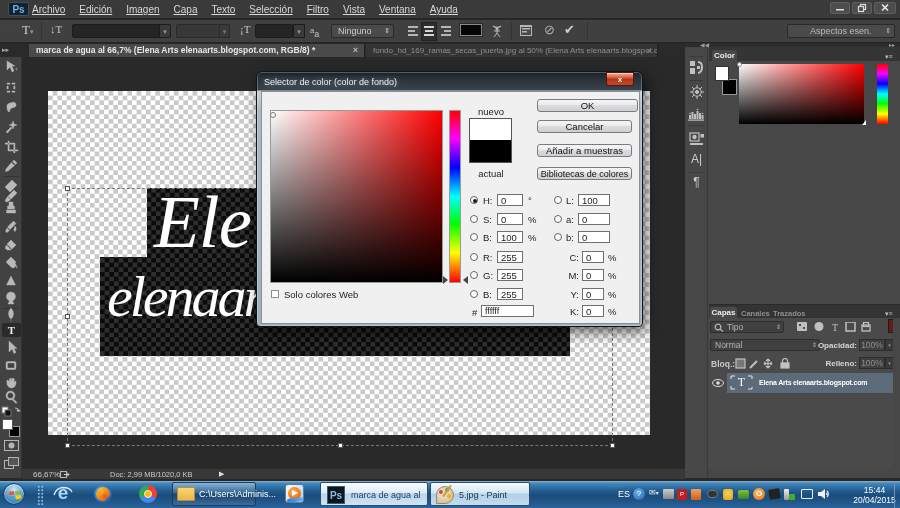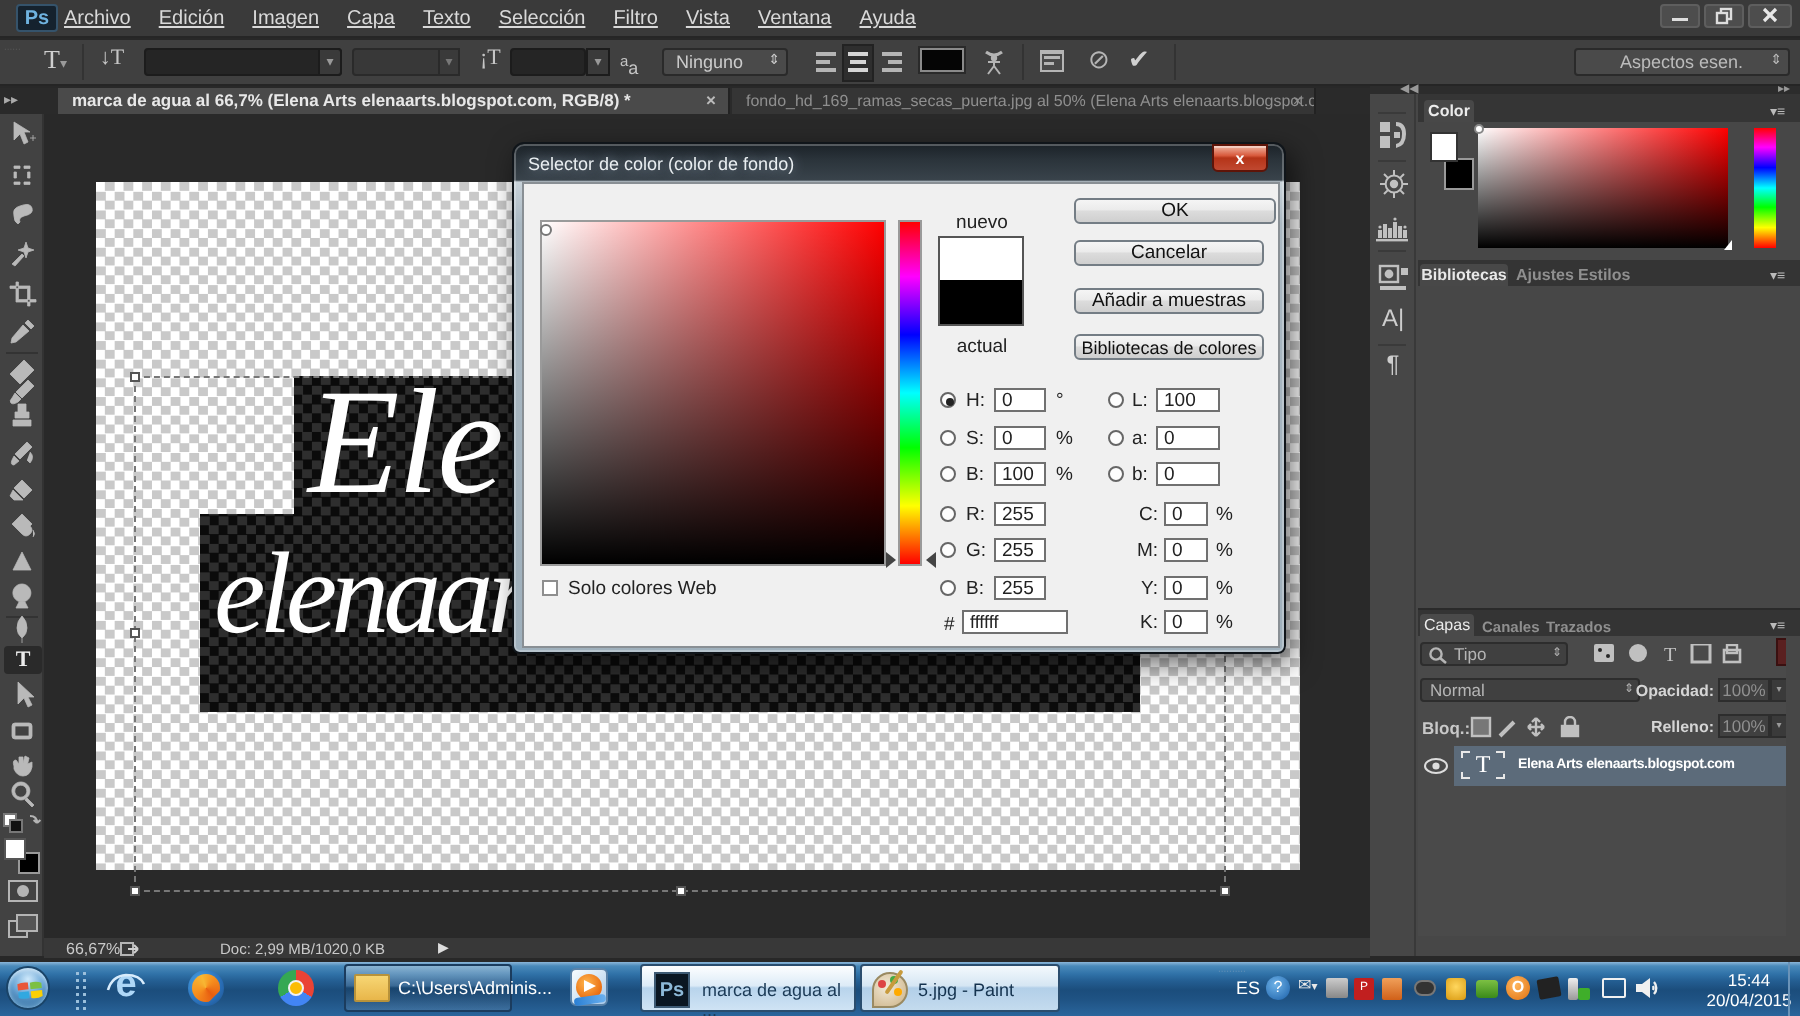--- a/index.html
+++ b/index.html
@@ -290,30 +290,24 @@
 
   <div class="abs" style="left:24px;top:18px;width:191px;height:69px;background:#474747;">
     <div class="abs" style="left:13px;top:18px;width:15px;height:16px;background:#000;border:1px solid #999;"></div>
     <div class="abs" style="left:6px;top:5px;width:14px;height:15px;background:#fff;border:1px solid #333;"></div>
     <div class="abs" style="left:30px;top:3px;width:125px;height:60px;background:linear-gradient(to bottom, rgba(0,0,0,0) 0%, #000 100%), linear-gradient(to right, #fff 0%, #f00 100%);"></div>
     <div class="abs" style="left:28px;top:1px;width:5px;height:5px;border:1px solid #888;border-radius:50%;background:#fff;"></div>
     <div class="abs" style="left:153px;top:59px;width:0;height:0;border-left:4px solid transparent;border-bottom:5px solid #fff;"></div>
     <div class="abs" style="left:168px;top:3px;width:11px;height:60px;background:linear-gradient(to bottom,#f00 0%,#f0f 16%,#00f 33%,#0ff 50%,#0f0 66%,#ff0 83%,#f00 100%);"></div>
   </div>
 
-  <div class="abs" style="left:24px;top:87px;width:191px;height:13px;background:#343434;">
-    <div class="abs" style="left:1px;top:2px;width:44px;height:11px;background:#484848;color:#e8e8e8;font-size:8px;font-weight:bold;text-align:center;line-height:11px;border-radius:2px 2px 0 0;">Bibliotecas</div>
-    <div class="abs" style="left:49px;top:2px;width:30px;height:11px;color:#8f8f8f;font-size:8px;font-weight:bold;line-height:11px;">Ajustes</div>
-    <div class="abs" style="left:80px;top:2px;width:28px;height:11px;color:#8f8f8f;font-size:8px;font-weight:bold;line-height:11px;">Estilos</div>
-    <div class="abs" style="left:176px;top:5px;color:#bbb;font-size:7px;line-height:7px;">▾≡</div>
-  </div>
   <div class="abs" style="left:24px;top:100px;width:191px;height:161px;background:#474747;"></div>
 
   <div class="abs" style="left:24px;top:261px;width:191px;height:14px;background:#343434;border-top:1px solid #2a2a2a;">
-    <div class="abs" style="left:1px;top:2px;width:27px;height:12px;background:#4a4a4a;color:#ececec;font-size:8px;font-weight:normal;text-align:center;line-height:12px;border-radius:2px 2px 0 0;">Capas</div>
+    <div class="abs" style="left:1px;top:2px;width:27px;height:12px;background:#4a4a4a;color:#ececec;font-size:8px;font-weight:bold;text-align:center;line-height:12px;border-radius:2px 2px 0 0;">Capas</div>
     <div class="abs" style="left:32px;top:3px;width:32px;height:11px;color:#8f8f8f;font-size:7.5px;font-weight:bold;line-height:11px;">Canales</div>
     <div class="abs" style="left:64px;top:3px;width:36px;height:11px;color:#8f8f8f;font-size:7.5px;font-weight:bold;line-height:11px;">Trazados</div>
     <div class="abs" style="left:176px;top:5px;color:#bbb;font-size:7px;line-height:7px;">▾≡</div>
   </div>
   <div class="abs" style="left:24px;top:275px;width:191px;height:150px;background:#4a4a4a;" id="capas">
 
     <div class="abs" style="left:1px;top:3px;width:74px;height:12px;background:#404040;border:1px solid #2d2d2d;border-radius:2px;color:#b5b5b5;font-size:8.5px;line-height:11px;padding-left:16px;">Tipo<span style="float:right;margin-right:2px;font-size:6px;">⇕</span></div>
     <svg class="abs" style="left:5px;top:5px;" width="10" height="9">
         <circle cx="4" cy="4" r="2.8" fill="none" stroke="#b5b5b5" stroke-width="1.2"></circle>
         <line x1="6" y1="6" x2="9" y2="8.5" stroke="#b5b5b5" stroke-width="1.3"></line>

